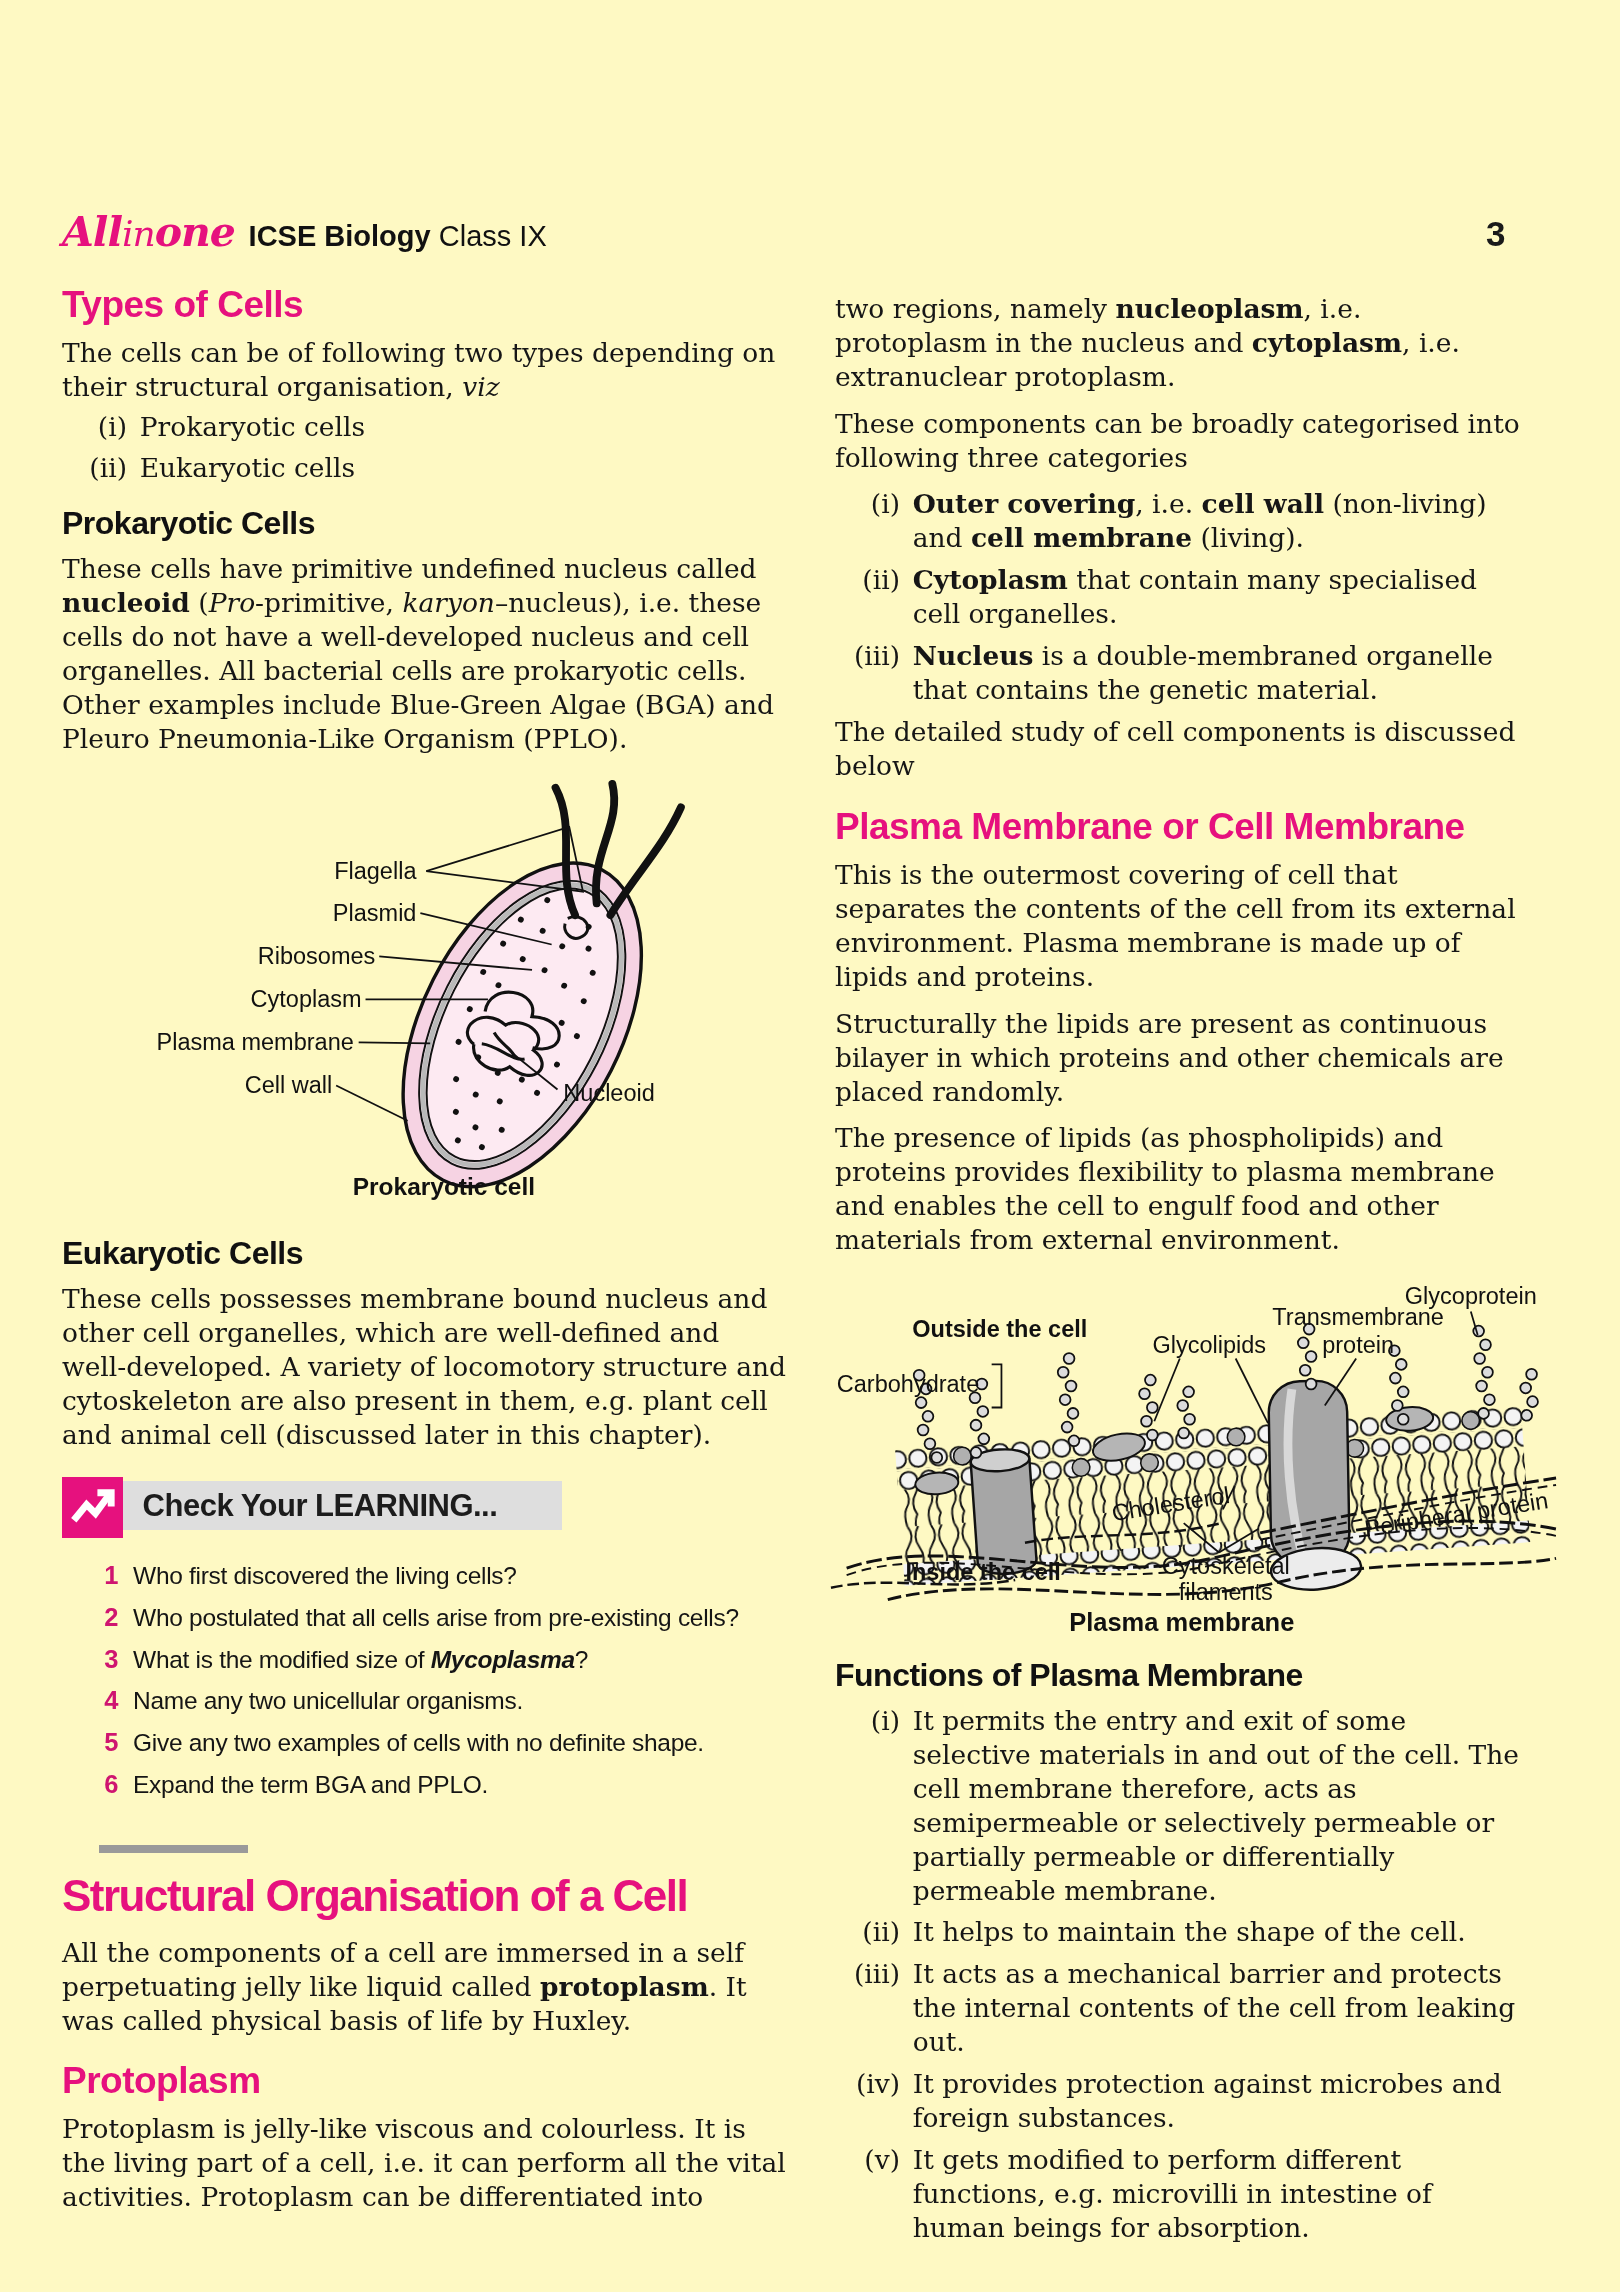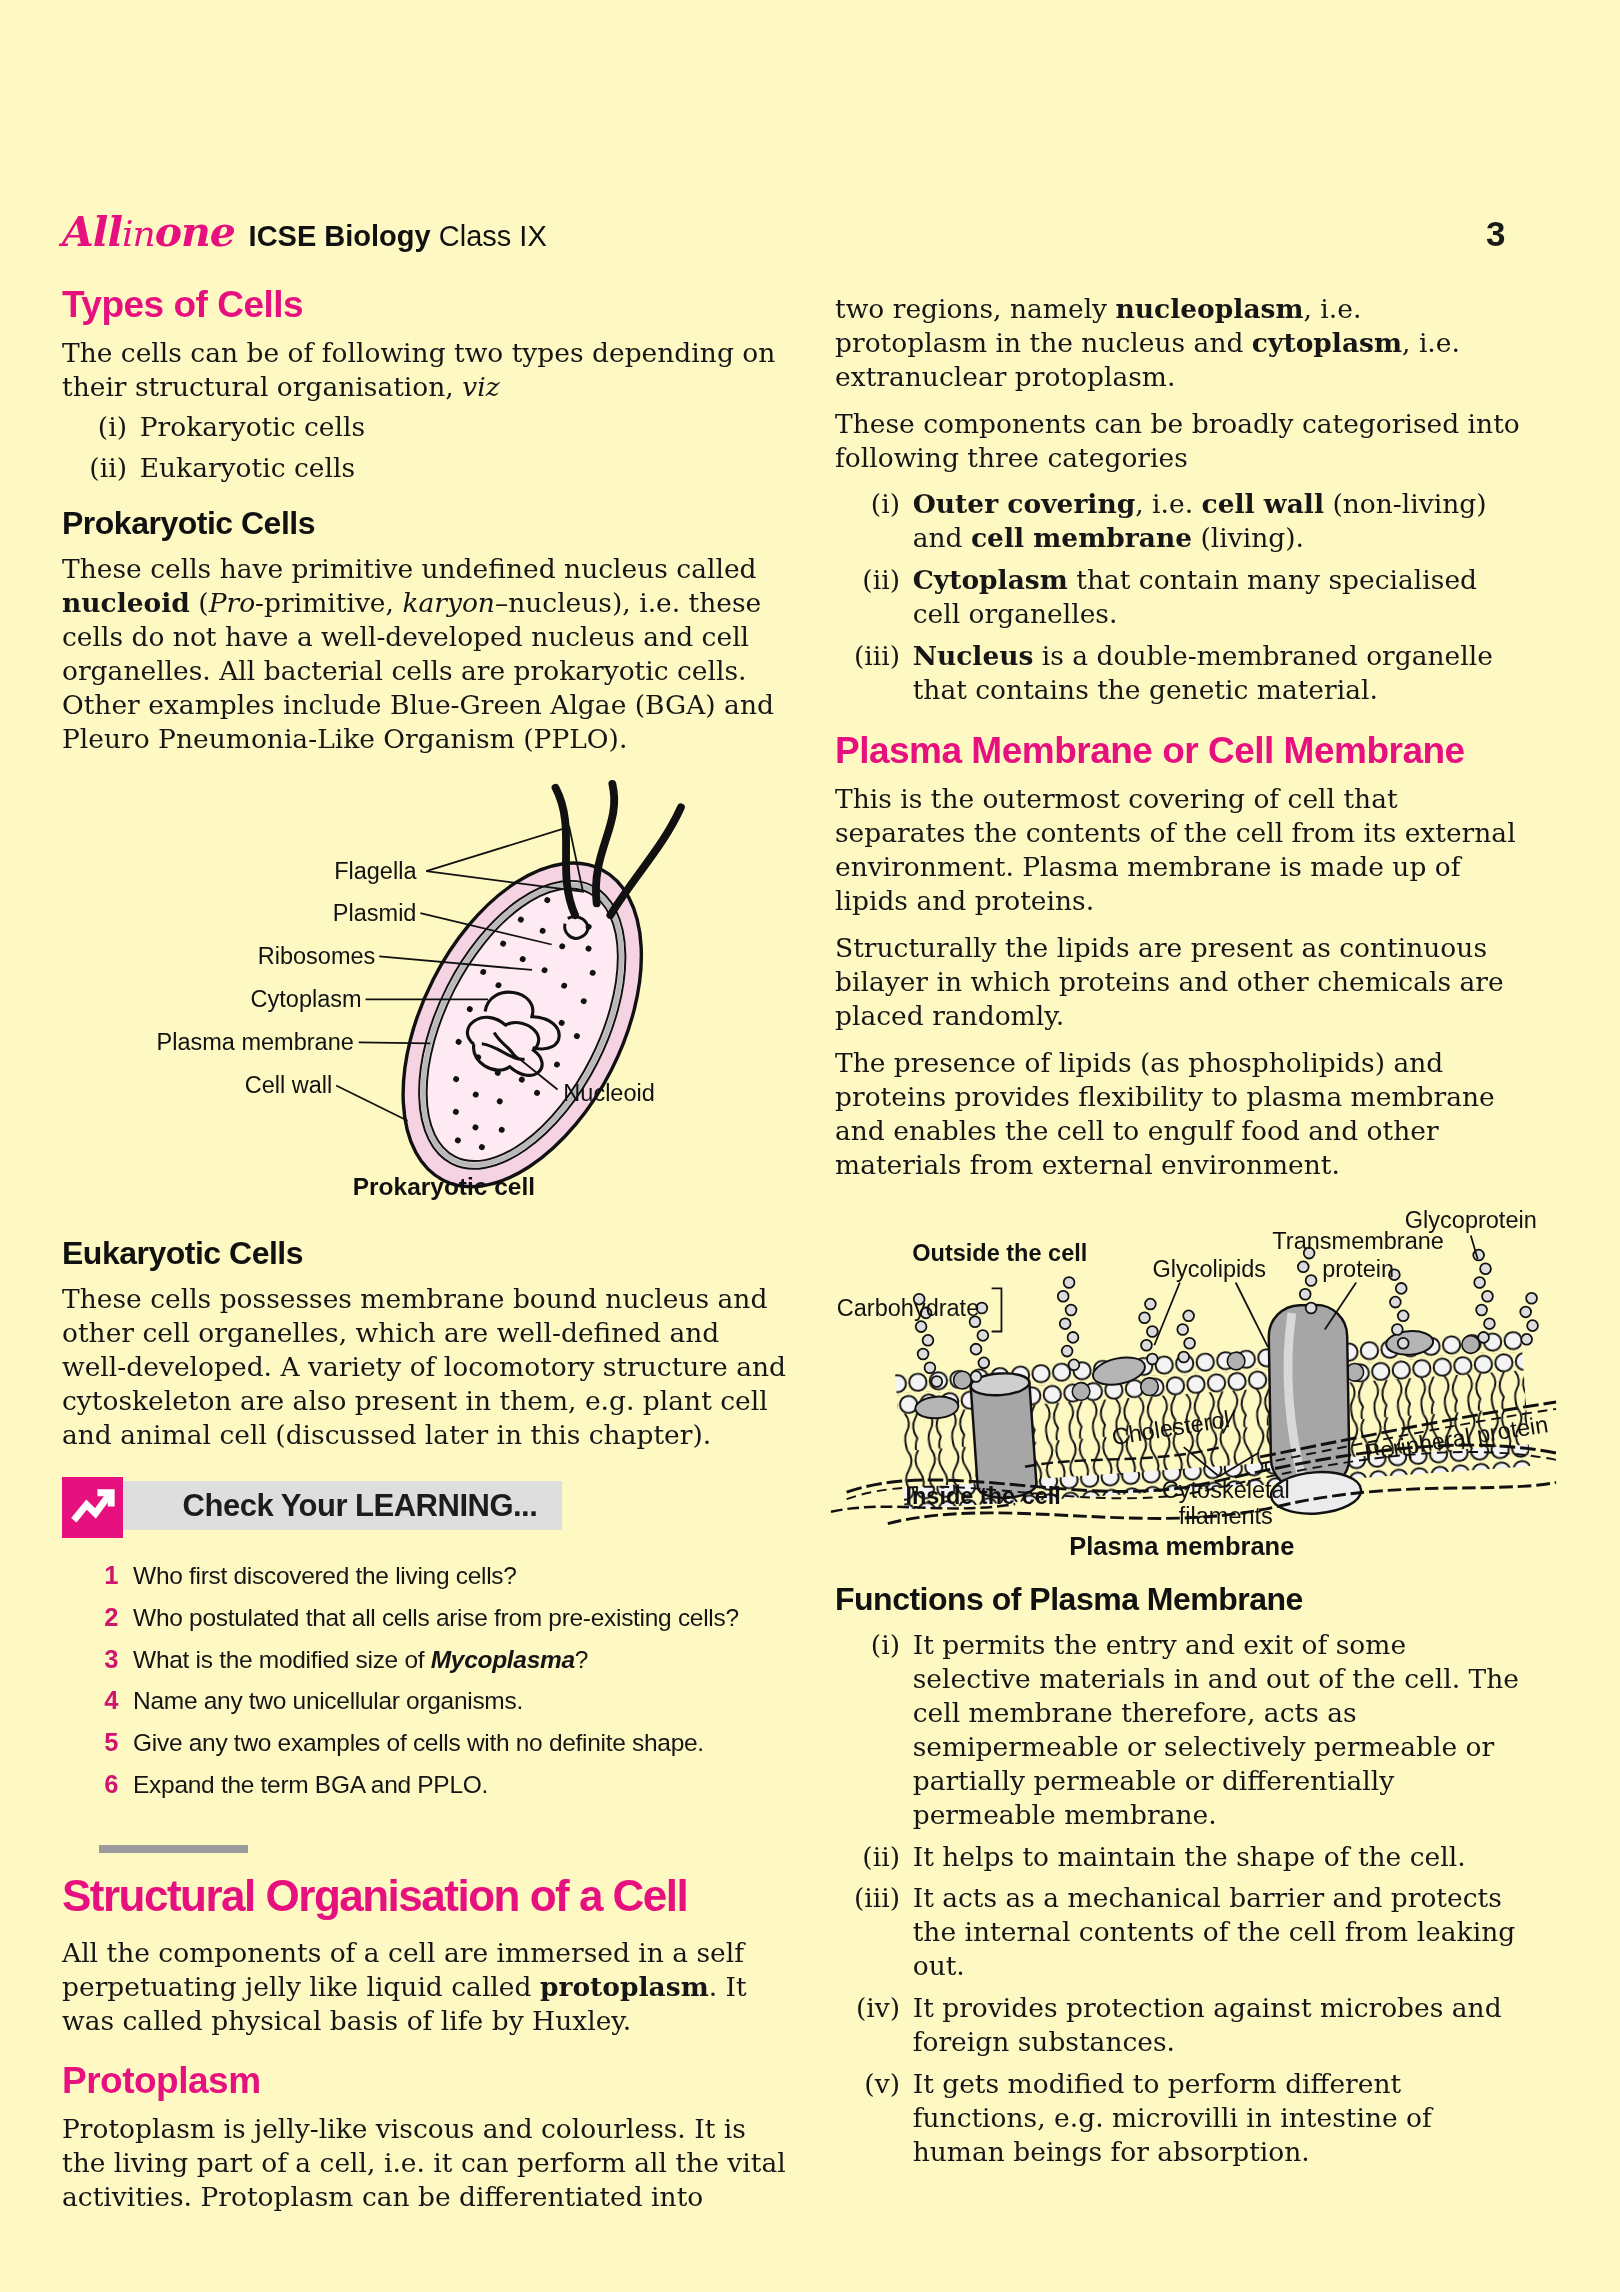--- a/index.html
+++ b/index.html
@@ -31,21 +31,21 @@
   p.body{font-size:26.5px;line-height:34px;margin:0 0 12.7px 0;}
   .b{font-weight:bold;}
   .i{font-style:italic;}
   .li{display:flex;margin:0 0 7.8px 0;}
   .li .num{flex:none;width:65px;text-align:right;padding-right:12.7px;font-size:26.5px;line-height:34px;}
   .li .txt{font-size:26.5px;line-height:34px;}
   
   .cyl{margin-top:25.5px;}
   .cyl-head{display:flex;align-items:flex-start;width:500px;}
   .cyl-icon{flex:none;width:61px;height:61px;background:var(--pink);}
-  .cyl-bar{flex:1;height:49px;background:#dedede;margin-top:3.9px;display:flex;align-items:center;padding-left:40px;}
+  .cyl-bar{flex:1;height:49px;background:#dedede;margin-top:3.9px;display:flex;align-items:center;}
   .cyl-title{font-family:"Liberation Sans",sans-serif;font-weight:bold;font-size:31px;
              color:#1c1c1c;padding-left:19.6px;letter-spacing:-0.5px;}
   .cyl-qs{margin:19.6px 0 0 27.4px;}
   .q{display:flex;margin-bottom:6.9px;font-family:"Liberation Sans",sans-serif;}
   .q .qn{flex:none;width:29px;text-align:right;margin-right:14.7px;color:var(--numpink);
          font-weight:bold;font-size:25.5px;line-height:35px;}
   .q .qt{font-size:24.5px;line-height:35px;color:#151515;letter-spacing:-0.3px;}
   .divider{width:149px;height:7.8px;background:#9a9a9a;margin:43px 0 17.6px 37px;}
   
   .diag1{margin:9.8px 0 3.9px 78px;}
@@ -226,20 +226,21 @@
     </div>
     <div class="li">
       <span class="num">(ii)</span>
       <span class="txt"><span class="b">Cytoplasm</span><span> that contain many specialised cell organelles.</span></span>
     </div>
     <div class="li">
       <span class="num">(iii)</span>
       <span class="txt"><span class="b">Nucleus</span><span> is a double-membraned organelle that contains the genetic material.</span></span>
     </div>
 
+    <p class="body" style="margin-top:5.9px">The detailed study of cell components is discussed below</p>
 
     <h2 class="pink" style="margin-top:23.5px">Plasma Membrane or Cell Membrane</h2>
     <p class="body">This is the outermost covering of cell that separates the contents of the cell from its external environment. Plasma membrane is made up of lipids and proteins.</p>
     <p class="body">Structurally the lipids are present as continuous bilayer in which proteins and other chemicals are placed randomly.</p>
     <p class="body">The presence of lipids (as phospholipids) and proteins provides flexibility to plasma membrane and enables the cell to engulf food and other materials from external environment.</p>
 
     
     <svg class="diag2" width="730" height="361" viewBox="0 0 745 368">
       <defs>
         <pattern id="heads" width="21" height="22" patternUnits="userSpaceOnUse">

